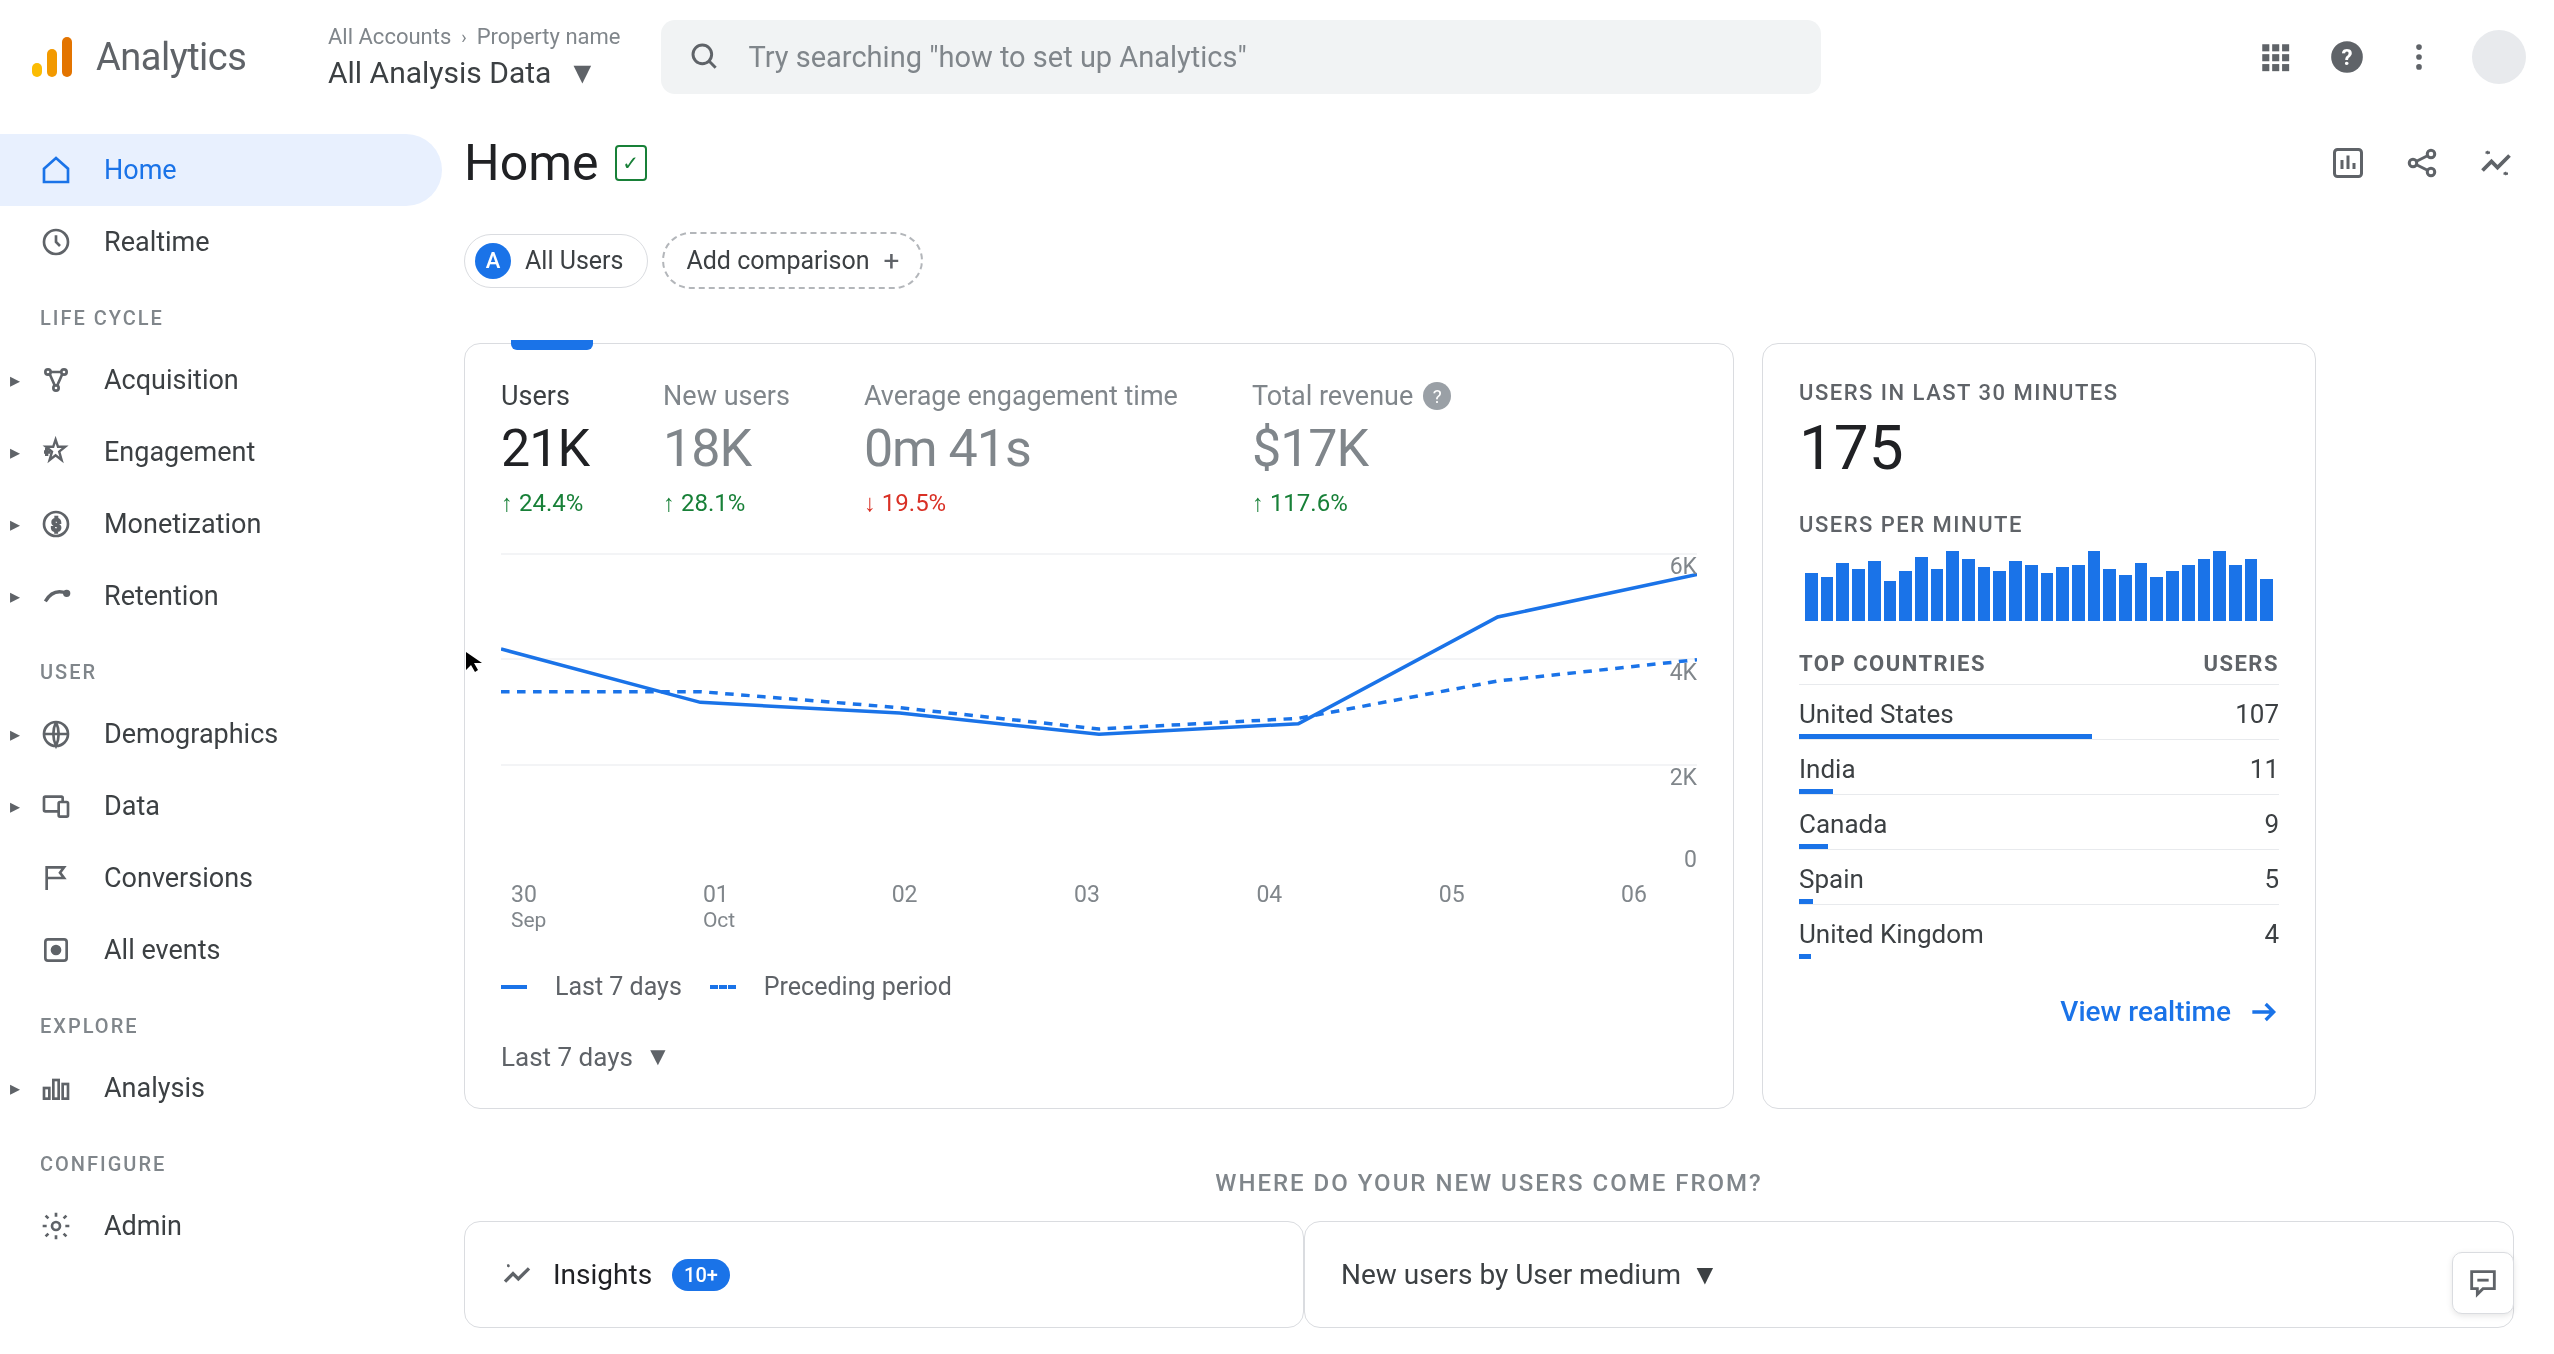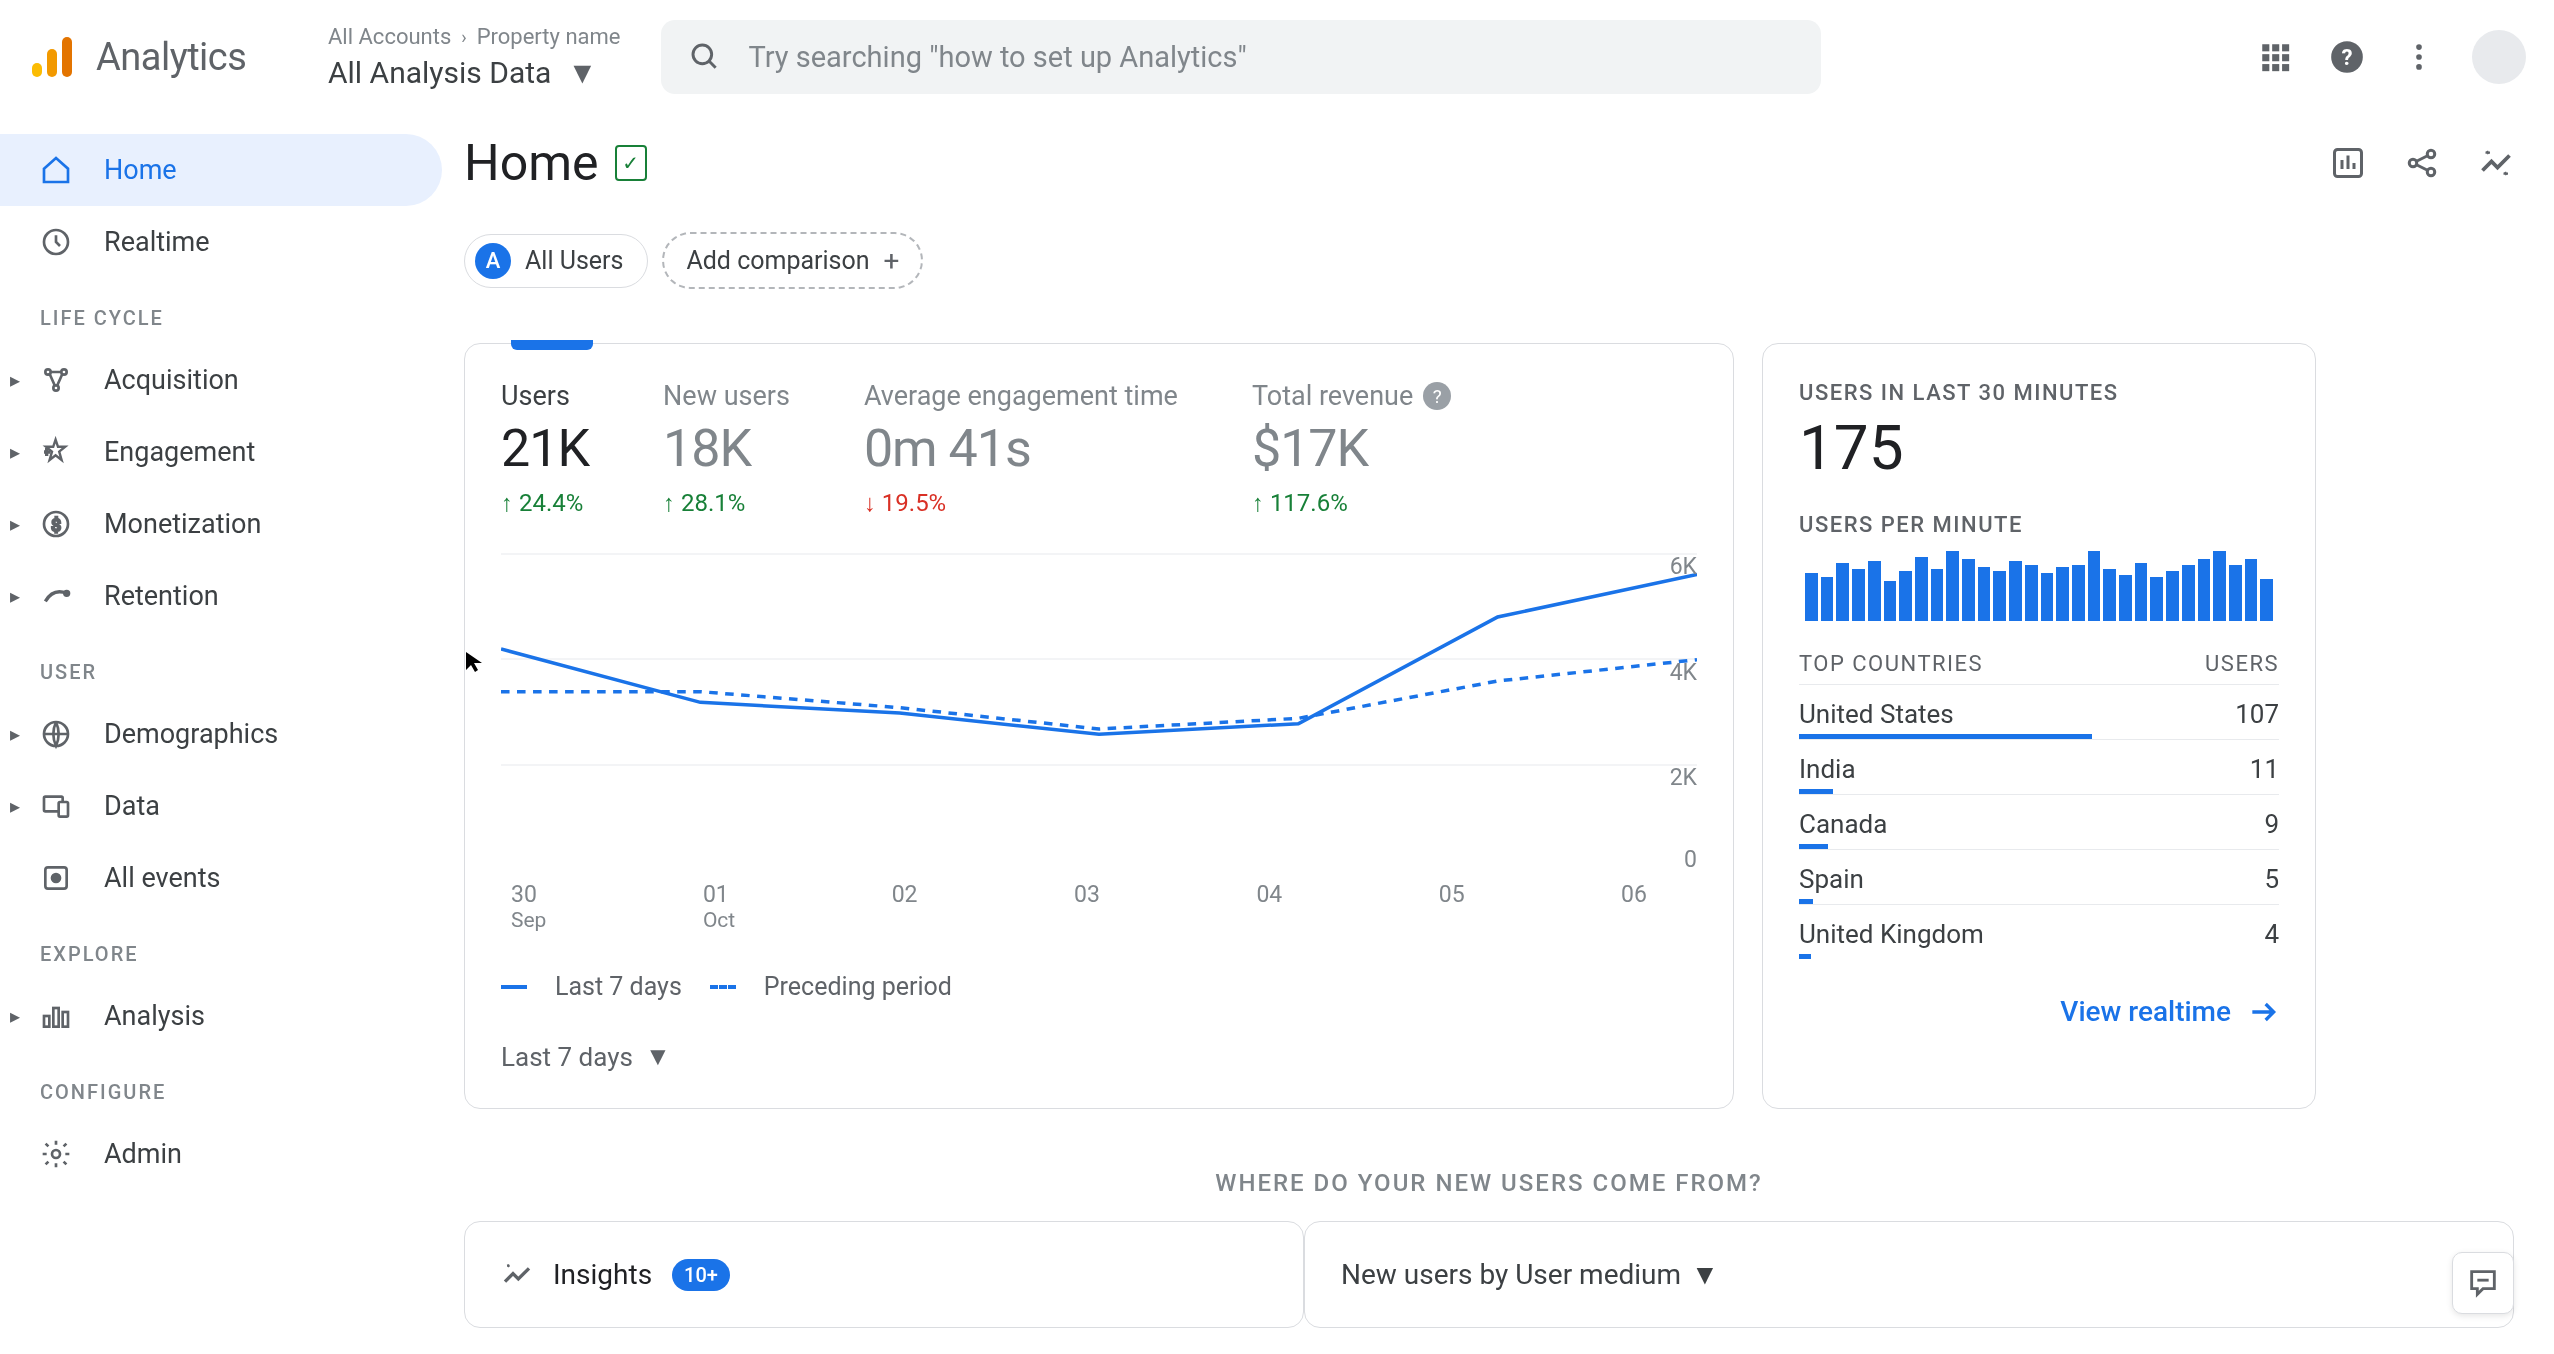--- a/index.html
+++ b/index.html
@@ -77,21 +77,21 @@
 
 .date-range { display: flex; align-items: center; gap: 12px; font-size: 26px; color: #5f6368; margin-top: 40px; cursor: pointer; }
 
 .realtime-card { flex: 0 0 554px; display: flex; flex-direction: column; }
 .rt-label { font-size: 22px; letter-spacing: 1.5px; color: #5f6368; font-weight: 500; }
 .rt-value { font-size: 62px; color: #202124; margin-top: 6px; }
 .rt-sublabel { font-size: 22px; letter-spacing: 1.5px; color: #5f6368; font-weight: 500; margin-top: 28px; }
 .spark { display: flex; align-items: flex-end; gap: 3px; height: 70px; margin-top: 14px; padding: 0 6px; }
 .spark .bar { flex: 1; background: #1a73e8; }
 
-.country-head { display: flex; justify-content: space-between; font-size: 22px; letter-spacing: 1.5px; color: #5f6368; font-weight: 400; margin-top: 30px; border-bottom: 0; padding-bottom: 8px; }
+.country-head { display: flex; justify-content: space-between; font-size: 22px; letter-spacing: 1.5px; color: #5f6368; font-weight: 700; margin-top: 30px; border-bottom: 0; padding-bottom: 8px; }
 .country-row { display: flex; justify-content: space-between; font-size: 26px; color: #3c4043; padding: 14px 0 10px; position: relative; border-top: 1px solid #e8eaed; }
 .country-row .cbar { position: absolute; bottom: 0; left: 0; height: 5px; background: #1a73e8; }
 
 .view-rt { display: flex; align-items: center; justify-content: flex-end; gap: 16px; color: #1a73e8; font-size: 28px; margin-top: 36px; cursor: pointer; font-weight: 500; }
 
 .section-caption { text-align: center; font-size: 24px; letter-spacing: 2px; color: #80868b; font-weight: 500; margin: 60px 0 24px; }
 
 .bottom-row { display: flex; }
 .insights-card { flex: 0 0 840px; }
 .insights-card .irow { display: flex; align-items: center; gap: 20px; font-size: 28px; }
@@ -237,20 +237,28 @@
       <span class="exp">▸</span>
       <span class="nav-icon">
           <svg width="32" height="32" viewBox="0 0 24 24" fill="none" stroke="currentColor" stroke-width="2">
             <rect x="3" y="5" width="14" height="11" rx="1"></rect>
             <rect x="14" y="9" width="7" height="11" rx="1" fill="#fff"></rect>
           </svg>
         </span>
       <span>Data</span>
     </div>
 
+    <div class="nav-item">
+      <span class="nav-icon">
+          <svg width="32" height="32" viewBox="0 0 24 24" fill="none" stroke="currentColor" stroke-width="2">
+            <path d="M5 3 V21 M5 4 H18 L15 8 L18 12 H5"></path>
+          </svg>
+        </span>
+      <span>Conversions</span>
+    </div>
     <div class="nav-item">
       <span class="nav-icon">
           <svg width="32" height="32" viewBox="0 0 24 24" fill="none" stroke="currentColor" stroke-width="2">
             <rect x="4" y="4" width="16" height="16" rx="2"></rect>
             <circle cx="12" cy="12" r="3" fill="currentColor"></circle>
           </svg>
         </span>
       <span>All events</span>
     </div>
 

